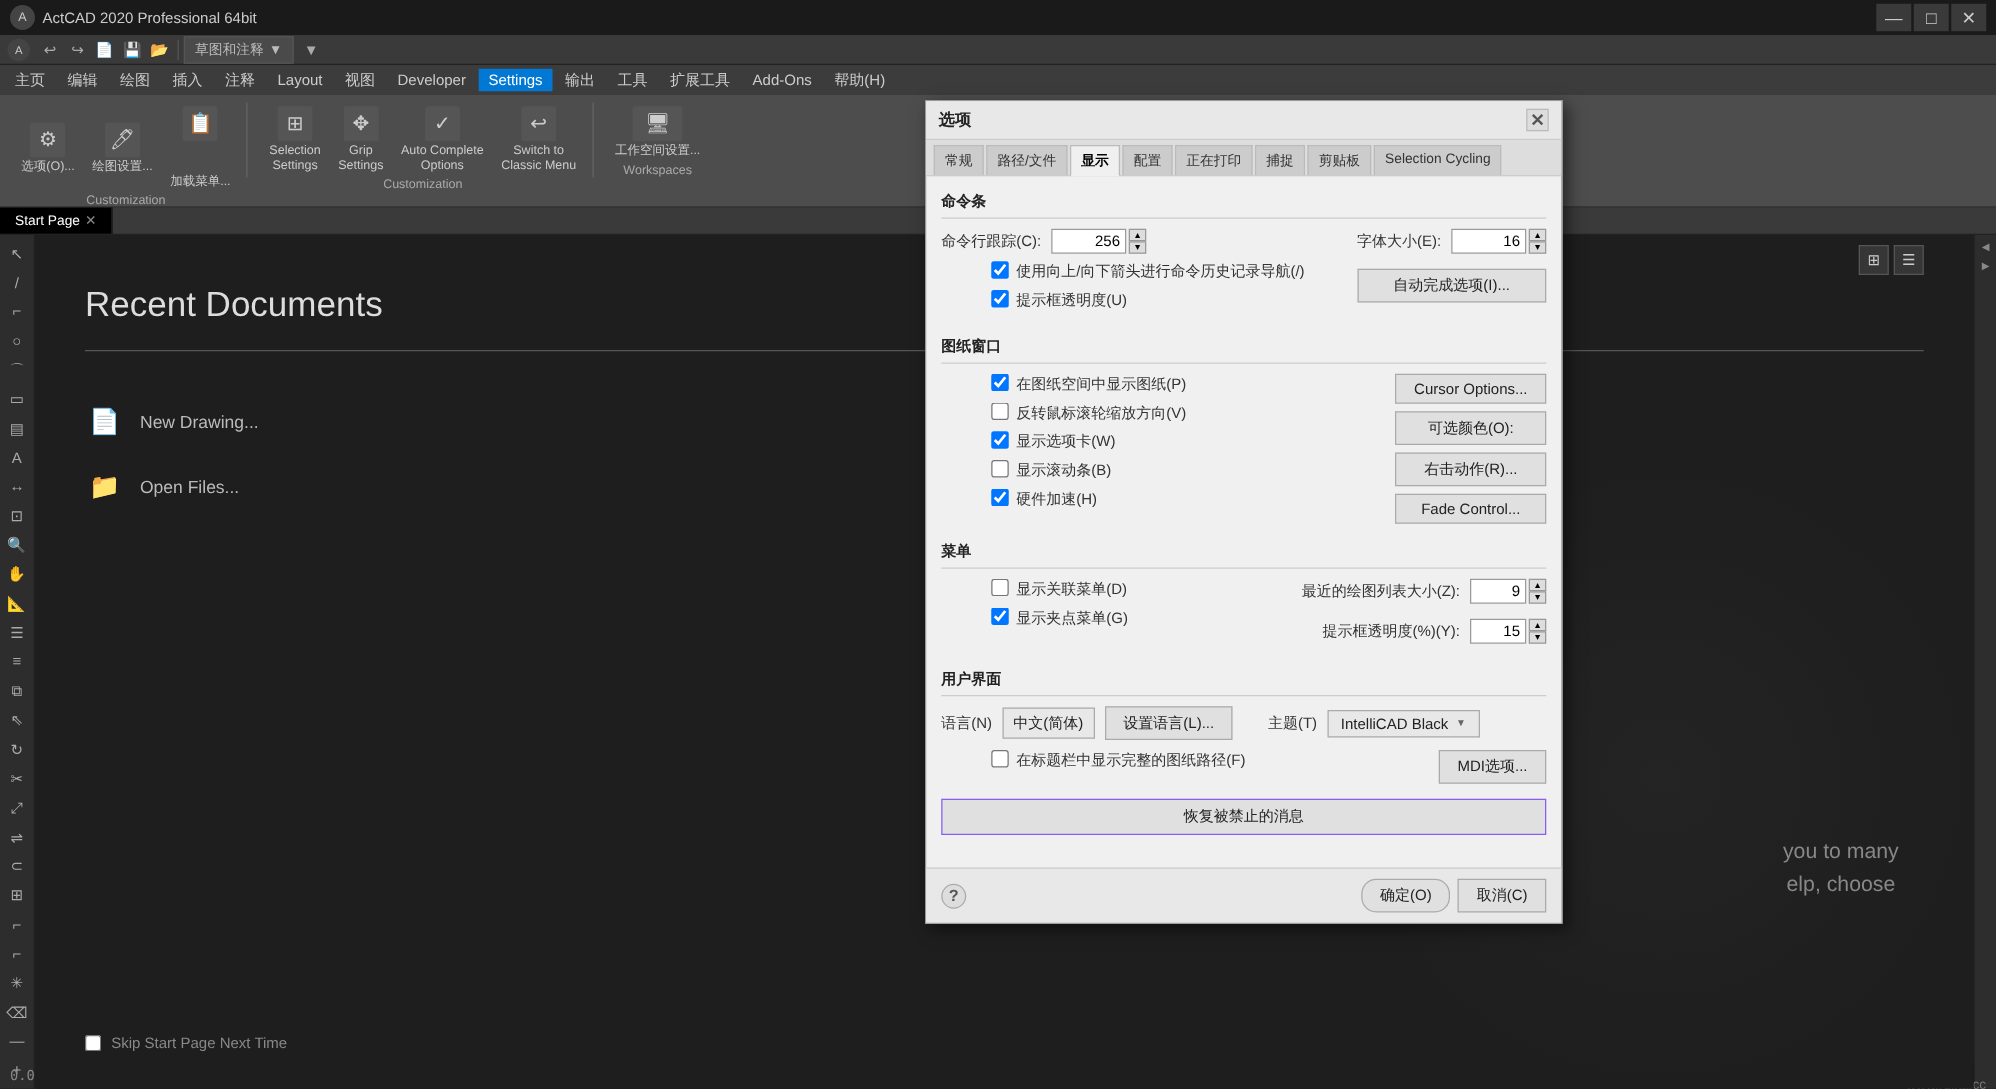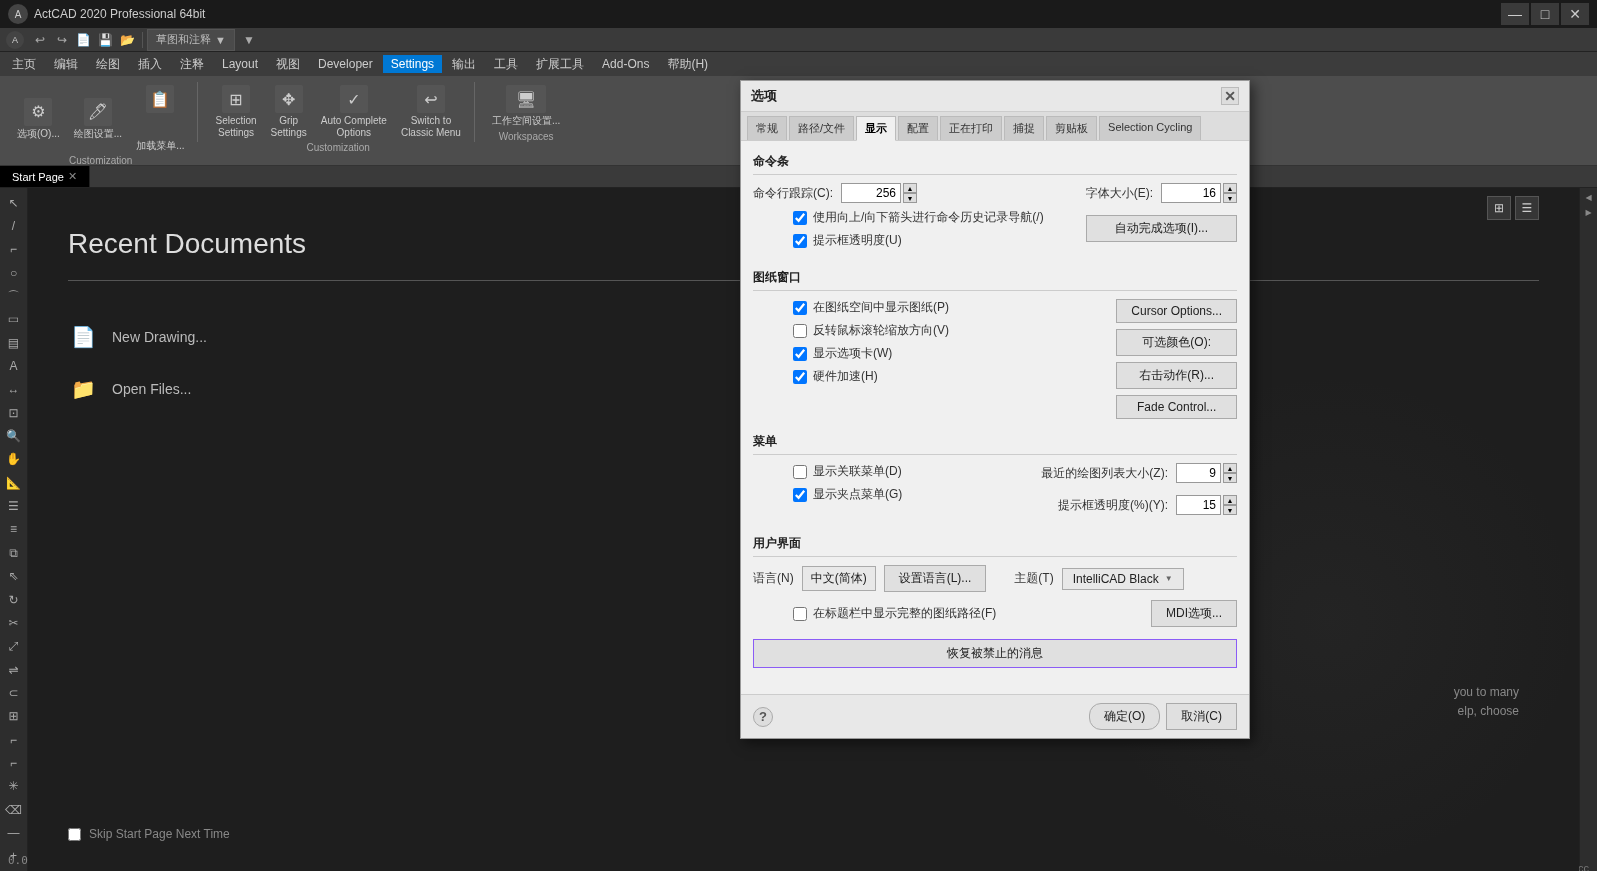--- a/index.html
+++ b/index.html
@@ -84,21 +84,21 @@
     .dialog-body { padding: 12px; overflow-y: auto; max-height: 580px; }
     .dialog-section { margin-bottom: 14px; }
     .dialog-section-title { font-weight: bold; font-size: 12px; color: #222; margin-bottom: 8px; border-bottom: 1px solid #ccc; padding-bottom: 4px; }
     .dialog-row { display: flex; align-items: center; margin-bottom: 6px; gap: 8px; }
     .dialog-label { color: #333; font-size: 12px; white-space: nowrap; }
     .dialog-input-group { display: flex; align-items: center; gap: 2px; }
     .dialog-input { width: 60px; height: 20px; border: 1px solid #999; background: white; padding: 1px 4px; font-size: 12px; text-align: right; }
     .dialog-spinner { display: flex; flex-direction: column; }
     .spin-btn { width: 14px; height: 10px; background: #ddd; border: 1px solid #999; cursor: pointer; display: flex; align-items: center; justify-content: center; font-size: 7px; line-height: 1; }
     .dialog-checkbox { width: 14px; height: 14px; cursor: pointer; }
-    .dialog-checkbox-row { display: flex; align-items: center; gap: 6px; margin-bottom: 6px; padding-left: 40px; }
+    .dialog-checkbox-row { display: flex; gap: 6px; margin-bottom: 6px; padding-left: 40px; }
     .dialog-btn { padding: 4px 14px; background: #e0e0e0; border: 1px solid #aaa; cursor: pointer; font-size: 12px; color: #222; white-space: nowrap; }
     .two-col { display: flex; gap: 20px; align-items: flex-start; }
     .two-col-left { flex: 1; }
     .two-col-right { display: flex; flex-direction: column; gap: 6px; }
     .dialog-select-lang { padding: 3px 8px; background: #e8e8e8; border: 1px solid #aaa; font-size: 12px; color: #222; cursor: pointer; }
     
     
     .dialog-footer { padding: 8px 12px; display: flex; align-items: center; justify-content: space-between; border-top: 1px solid #ccc; background: #e8e8e8; }
     .dialog-footer-btns { display: flex; gap: 6px; }
     .dialog-help { width: 20px; height: 20px; background: #ddd; border: 1px solid #aaa; border-radius: 50%; cursor: pointer; display: flex; align-items: center; justify-content: center; font-size: 13px; font-weight: bold; color: #555; }
@@ -290,21 +290,21 @@
       <div class="canvas-view-btns">
         <div class="canvas-view-btn">⊞</div>
         <div class="canvas-view-btn">☰</div>
       </div>
 
       <div class="skip-line">
         <input type="checkbox" class="skip-checkbox" style="">
         <span>Skip Start Page Next Time</span>
       </div>
 
-      <div style="position:absolute; bottom: 150px; right: 60px; max-width: 160px; color: #888; font-size: 12px; text-align: right; line-height: 1.6; margin-top: 39px;">
+      <div style="position:absolute; bottom: 150px; right: 60px; max-width: 160px; color: #888; font-size: 17px; text-align: center; line-height: 1.6; margin-top: 39px;">
         <span>you to many</span><br>
         <span>elp, choose</span>
       </div>
     </div>
 
     <div class="right-toolbar">
       <div class="right-tool-btn">◀</div>
       <div class="right-tool-btn">▶</div>
     </div>
   </div>
@@ -411,20 +411,24 @@
             </div>
             <div class="dialog-checkbox-row">
               <input type="checkbox" class="dialog-checkbox" style="">
               <span class="dialog-label">反转鼠标滚轮缩放方向(V)</span>
             </div>
             <div class="dialog-checkbox-row">
               <input type="checkbox" class="dialog-checkbox" checked="" style="">
               <span class="dialog-label">显示选项卡(W)</span>
             </div>
             <div class="dialog-checkbox-row">
+              <input type="checkbox" class="dialog-checkbox" style="">
+              <span class="dialog-label">显示滚动条(B)</span>
+            </div>
+            <div class="dialog-checkbox-row">
               <input type="checkbox" class="dialog-checkbox" checked="" style="">
               <span class="dialog-label">硬件加速(H)</span>
             </div>
           </div>
 
           <div class="two-col-right">
             <button class="dialog-btn">Cursor Options...</button>
             <button class="dialog-btn">可选颜色(O):</button>
             <button class="dialog-btn">右击动作(R)...</button>
             <button class="dialog-btn">Fade Control...</button>

